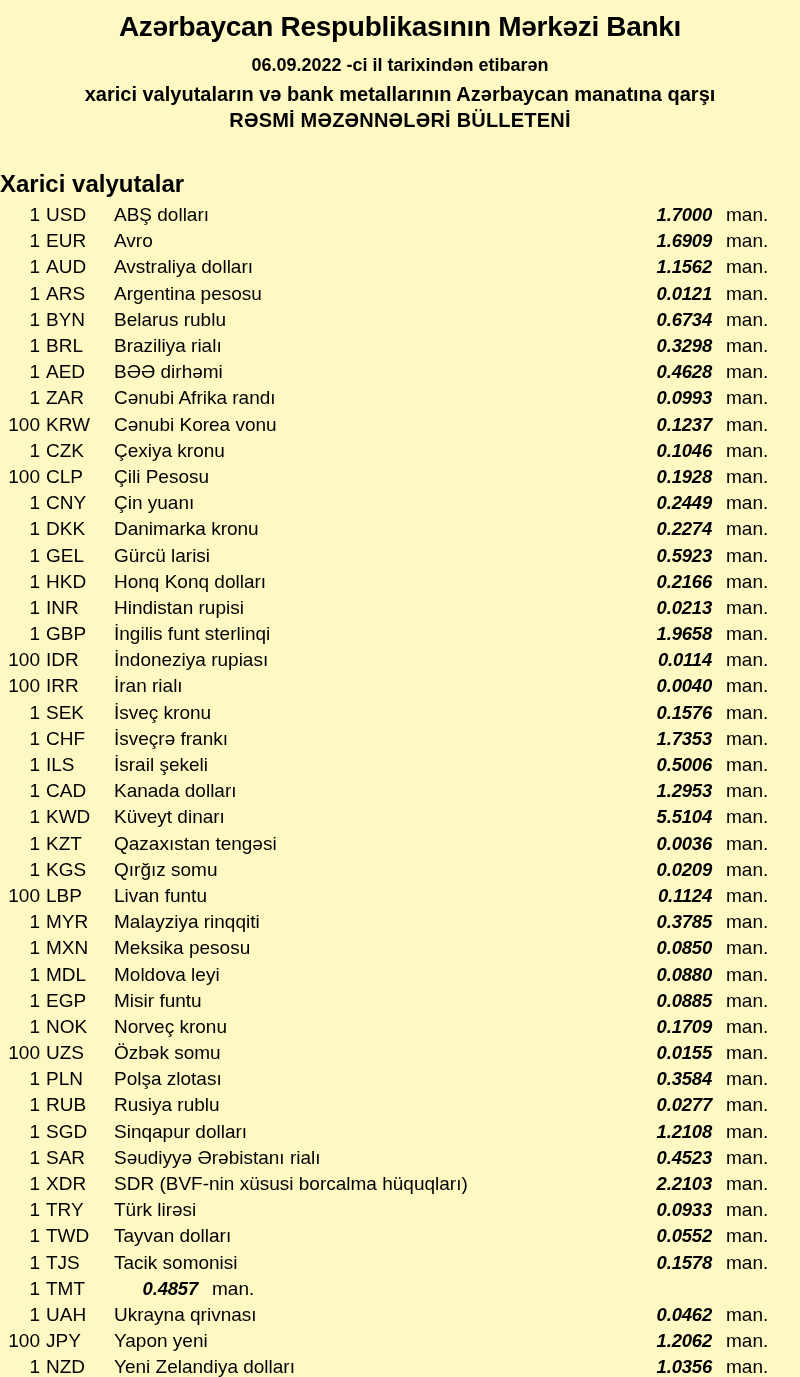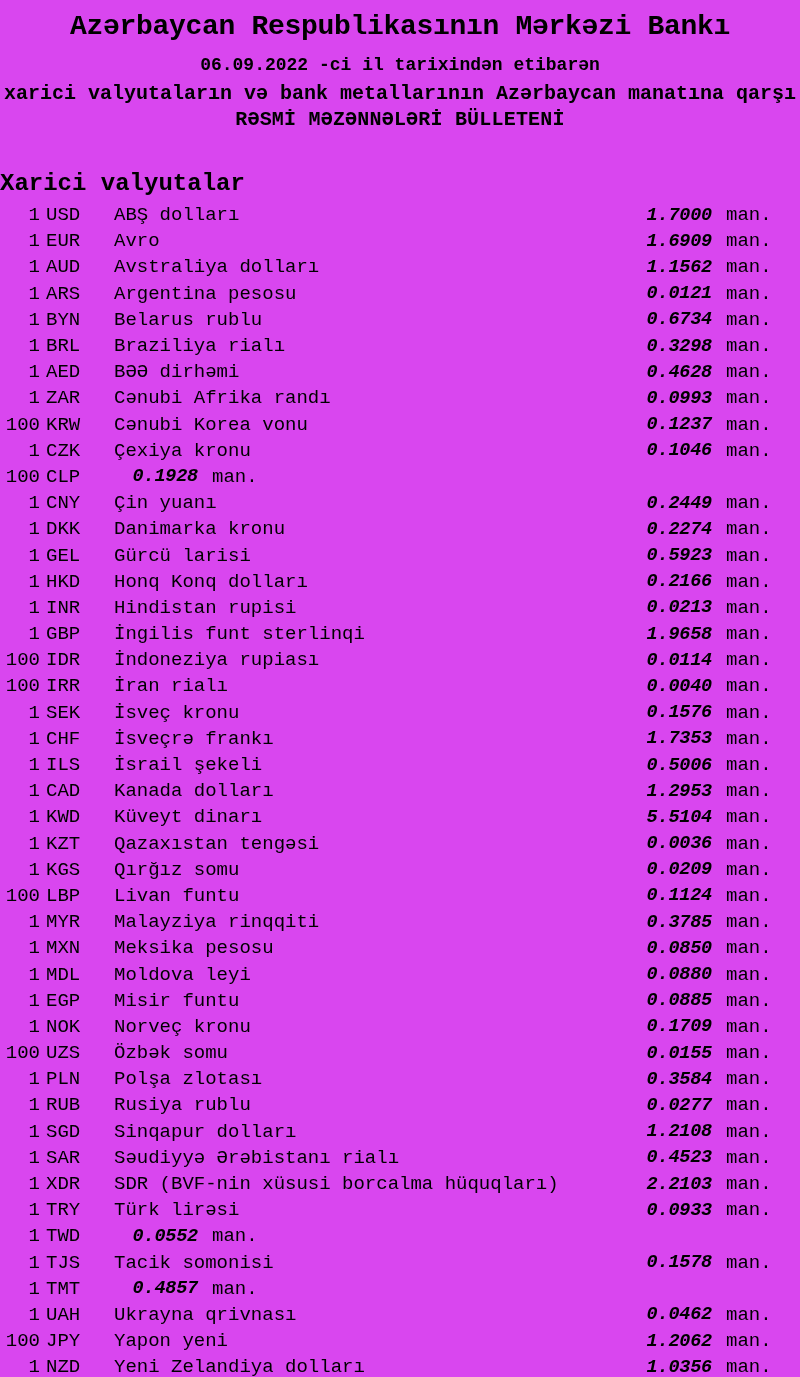--- a/index.html
+++ b/index.html
@@ -1,22 +1,22 @@
 <!DOCTYPE html>
 <html><head>
 <meta charset="utf-8">
 <style>
   html, body { margin: 0; padding: 0; background: #ffffff; }
   .page {
     position: relative;
     width: 800px;
     height: 1377px;
-    background: #d946ef;
+    background: #fef9c3;
     color: #000000;
-    font-family: Liberation Mono, monospace;
+    font-family: Liberation Sans, sans-serif;
     overflow: hidden;
   }
   .header { text-align: center; }
   .title {
     margin-top: 10px;
     font-size: 28px;
     font-weight: bold;
     line-height: 34px;
     letter-spacing: -0.3px;
   }
@@ -179,20 +179,21 @@
     <span class="qty">1</span>
     <span class="code">CZK</span>
     <span class="name">Çexiya kronu</span>
     <span class="rate">0.1046</span>
     <span class="unit">man.</span>
   </div>
 
   <div class="row">
     <span class="qty">100</span>
     <span class="code">CLP</span>
+    <span class="name">Çili Pesosu</span>
     <span class="rate">0.1928</span>
     <span class="unit">man.</span>
   </div>
 
   <div class="row">
     <span class="qty">1</span>
     <span class="code">CNY</span>
     <span class="name">Çin yuanı</span>
     <span class="rate">0.2449</span>
     <span class="unit">man.</span>
@@ -410,20 +411,21 @@
     <span class="qty">1</span>
     <span class="code">TRY</span>
     <span class="name">Türk lirəsi</span>
     <span class="rate">0.0933</span>
     <span class="unit">man.</span>
   </div>
 
   <div class="row">
     <span class="qty">1</span>
     <span class="code">TWD</span>
+    <span class="name">Tayvan dolları</span>
     <span class="rate">0.0552</span>
     <span class="unit">man.</span>
   </div>
 
   <div class="row">
     <span class="qty">1</span>
     <span class="code">TJS</span>
     <span class="name">Tacik somonisi</span>
     <span class="rate">0.1578</span>
     <span class="unit">man.</span>

